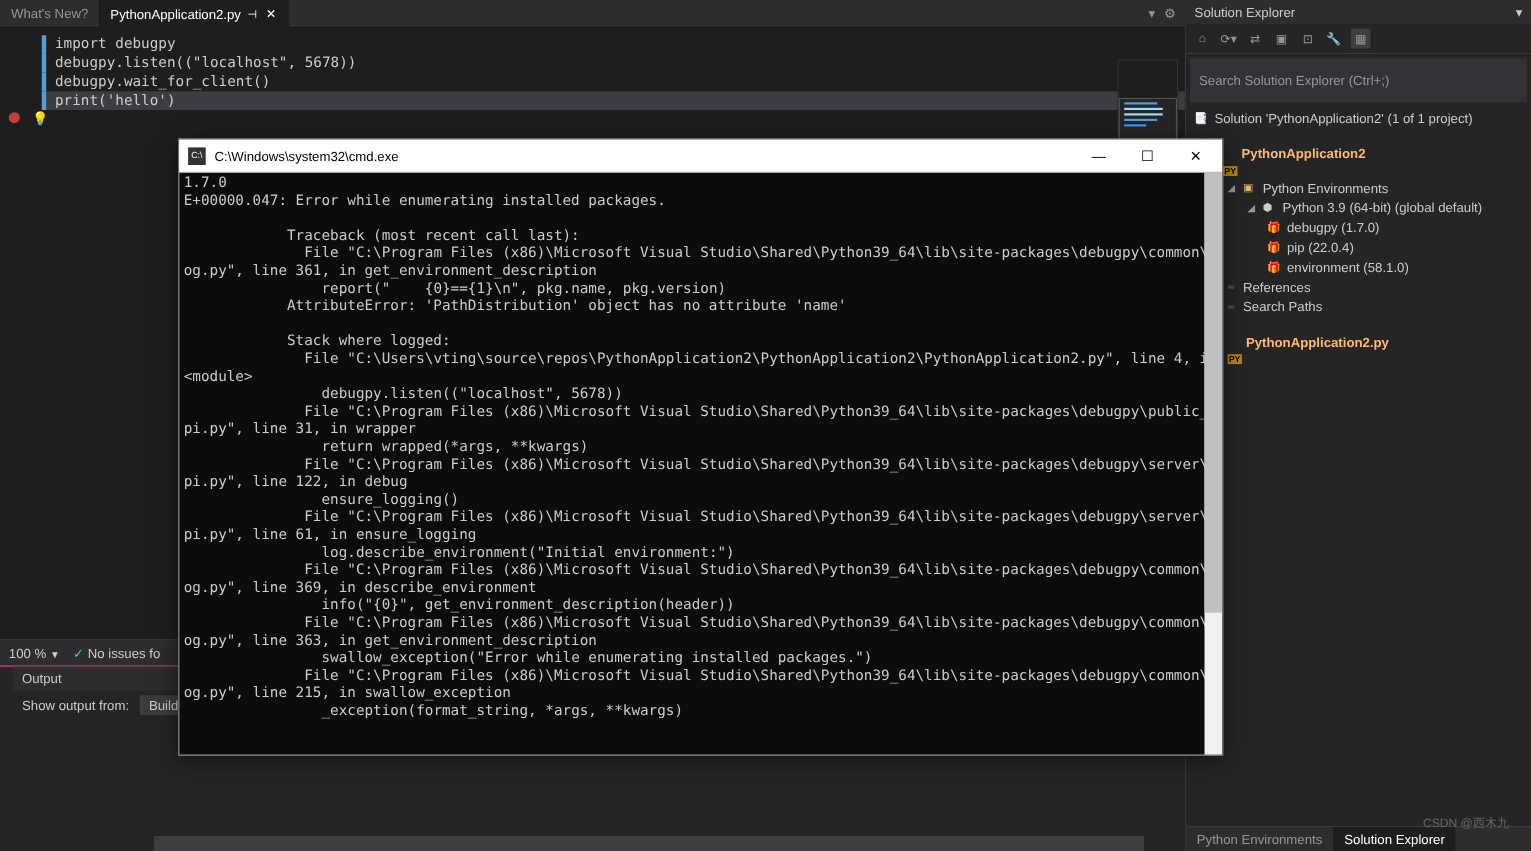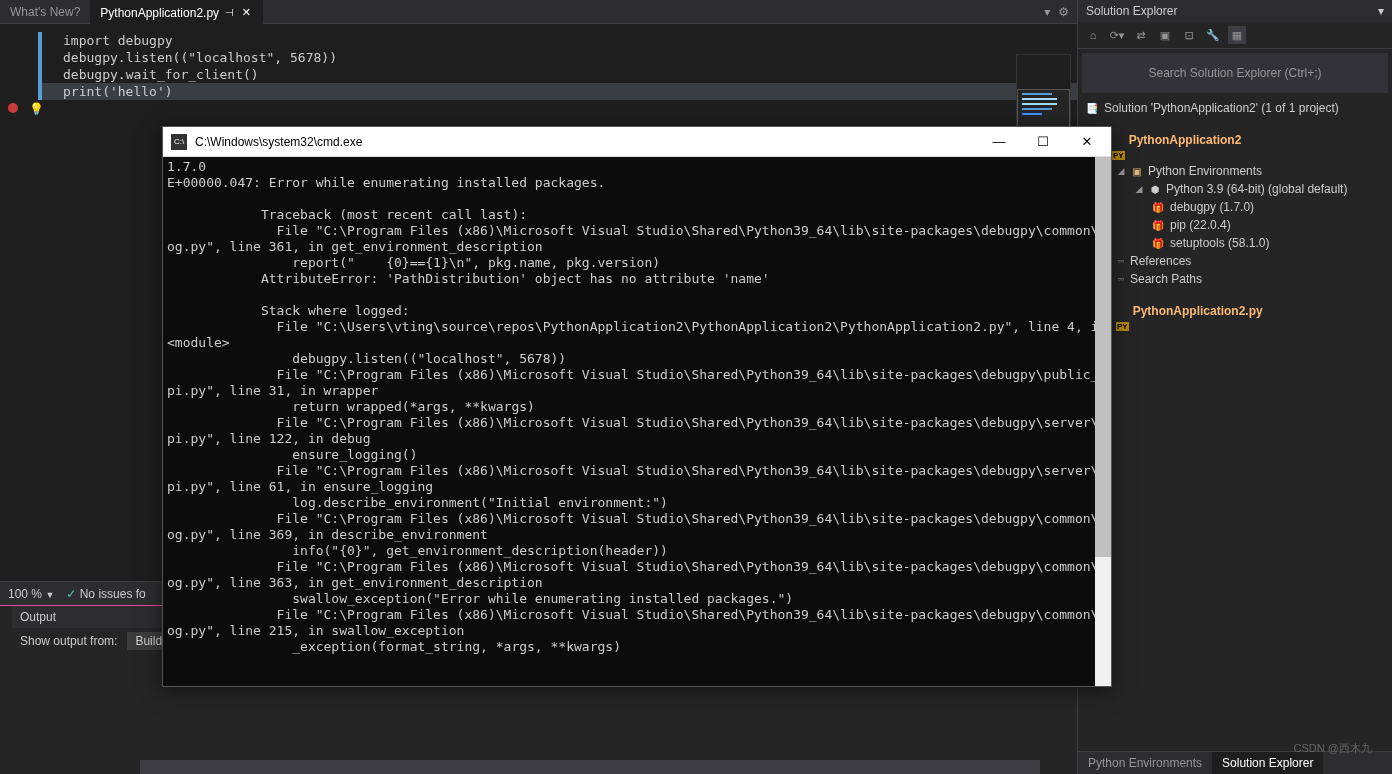--- a/index.html
+++ b/index.html
@@ -8,37 +8,37 @@
   font-size: 12px;
   background: #1e1e1e;
   color: #ccc;
   width: 1392px;
   height: 774px;
   overflow: hidden;
   position: relative;
 }
 .top-area { display: flex; height: 100%; }
 .editor-pane { flex: 1; display: flex; flex-direction: column; position: relative; }
-.sidebar-pane { width: 315px; background: #252526; border-left: 1px solid #3e3e42; display: flex; flex-direction: column; text-align: center; }
+.sidebar-pane { width: 315px; background: #252526; border-left: 1px solid #3e3e42; display: flex; flex-direction: column; }
 
 
 .tab-bar { display: flex; align-items: center; background: #2d2d30; height: 24px; border-bottom: 1px solid #3e3e42; }
 .tab { padding: 20px 10px; color: #969696; cursor: pointer; display: flex; align-items: center; gap: 6px; }
 .tab.active { background: #1e1e1e; color: #fff; border-top: 2px solid #0e639c; }
 .tab-close { font-size: 11px; padding: 0 2px; }
 .tab-pin { font-size: 10px; }
 .tab-spacer { flex: 1; }
 .tab-icons { display: flex; gap: 8px; padding-right: 8px; color: #969696; }
 
 
 .editor { flex: 1; background: #1e1e1e; padding: 8px 0 0 16px; font-family: Consolas, monospace; font-size: 13px; line-height: 17px; position: relative; }
 .gutter-icon { position: absolute; left: 8px; top: 76px; }
 .bulb { color: #ffcc00; font-size: 12px; }
 .red-dot { width: 10px; height: 10px; background: #c93a3a; border-radius: 50%; display: inline-block; margin-right: 4px; }
-.line-border { border-left: 4px solid #569cd6; padding-left: 21px; margin-left: 22px; }
+.line-border { border-left: 4px solid #569cd6; padding-left: 8px; margin-left: 22px; }
 .line-border.sel { background: #3a3d41; }
 
 
 .minimap { position: absolute; right: 6px; top: 30px; width: 55px; height: 250px; background: #1e1e1e; border: 1px solid #333; }
 .minimap-box { position: absolute; top: 34px; left: 0; right: 0; height: 78px; border: 1px solid #555; background: rgba(255,255,255,0.03); }
 .mini-line { height: 2px; margin: 3px 4px; background: #3794ff; width: 20px; }
 .mini-line.a { width: 30px; background: #569cd6; }
 .mini-line.b { width: 35px; background: #9cdcfe; }
 .add-icon { position: absolute; right: 28px; top: 36px; color: #969696; font-size: 16px; }
 
@@ -193,21 +193,21 @@
       <div class="sx-item i4">
           <span class="ico pkg-ico">🎁</span>
           <span>debugpy (1.7.0)</span>
         </div>
       <div class="sx-item i4">
           <span class="ico pkg-ico">🎁</span>
           <span>pip (22.0.4)</span>
         </div>
       <div class="sx-item i4">
           <span class="ico pkg-ico">🎁</span>
-          <span>setuptools (58.1.0)</span>
+          <span>environment (58.1.0)</span>
         </div>
       <div class="sx-item i2">
           <span class="exp">▫▫</span>
           <span>References</span>
         </div>
       <div class="sx-item i2">
           <span class="exp">▫▫</span>
           <span>Search Paths</span>
         </div>
       <div class="sx-item i2">

